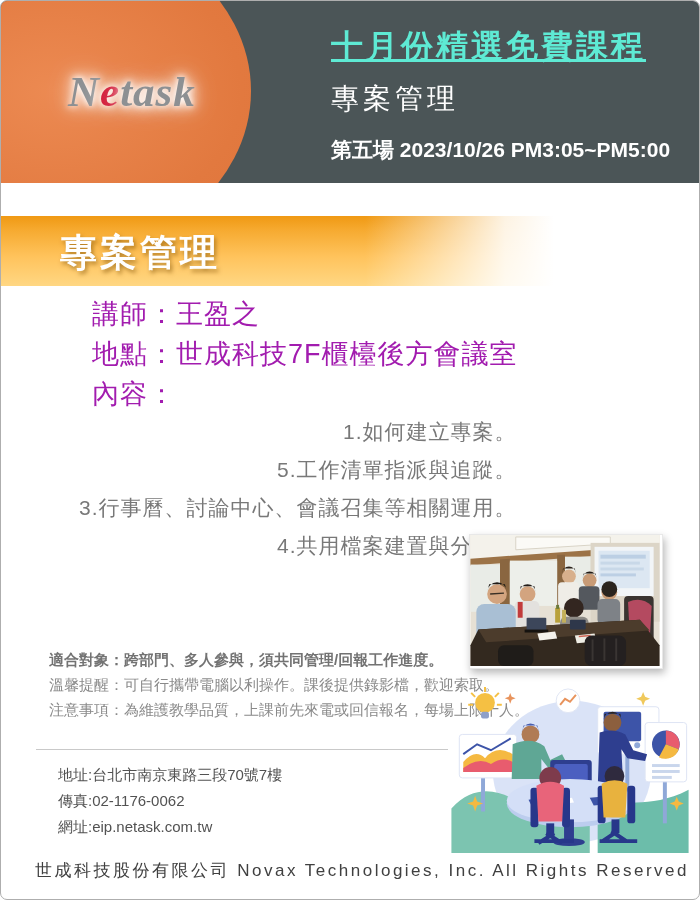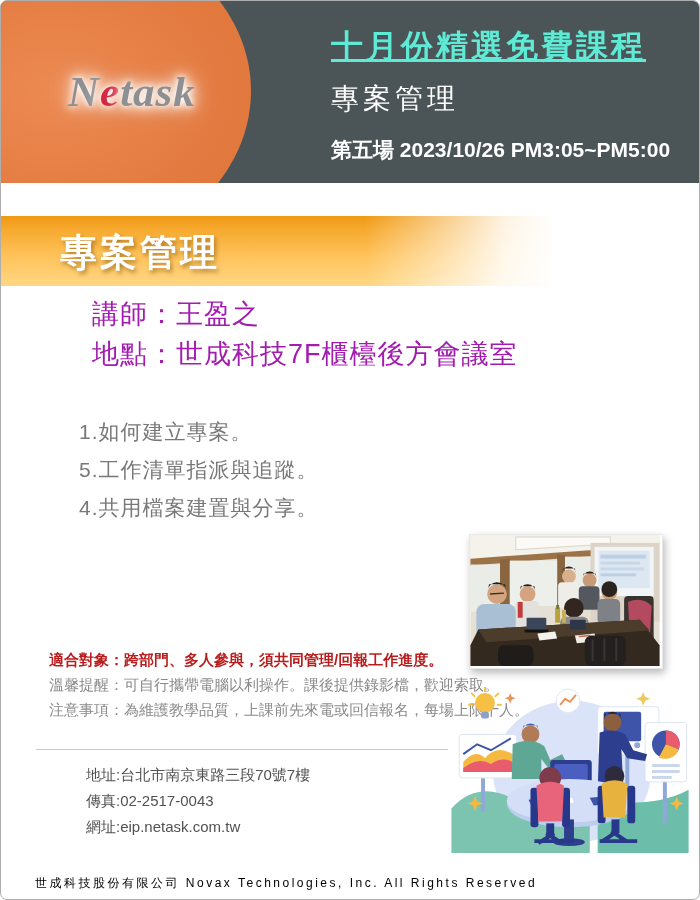--- a/index.html
+++ b/index.html
@@ -21,33 +21,33 @@
   .hline3{position:absolute;left:330px;top:135px;color:#fff;font-size:21px;font-weight:bold;}
   
   .banner{position:absolute;left:0;top:215px;width:700px;height:70px;
     background:
       linear-gradient(to right, rgba(255,255,255,0) 0%, rgba(255,255,255,0) 52%, rgba(255,255,255,.88) 72%, #fff 79%),
       linear-gradient(to bottom, #F09913 0%, #F6AA30 20%, #FFC35C 58%, #FFD783 100%);}
   .banner span{position:absolute;left:59px;top:12px;color:#fff;font-size:37px;font-weight:bold;letter-spacing:3px;
     text-shadow:2px 3px 4px rgba(120,75,0,.55);}
   
   .info{position:absolute;left:57px;top:293px;color:#a21caf;font-size:27px;line-height:40px;letter-spacing:1px;margin-left:34px;}
-  .list{position:absolute;left:78px;top:412px;color:#787878;font-size:21px;line-height:38px;letter-spacing:1px;}
+  .list{position:absolute;left:78px;top:412px;color:#787878;font-size:21px;line-height:38px;letter-spacing:1px;text-align:right;}
   
   .photo{position:absolute;left:468px;top:533px;width:192px;height:133px;background:#fff;
     box-shadow:2px 4px 8px rgba(0,0,0,.28);border:1px solid #e8e8e8;}
   .photo svg{display:block;}
   
-  .note-red{position:absolute;left:48px;top:650px;color:#b91c1c;font-size:15px;font-weight:bold;}
+  .note-red{position:absolute;left:48px;top:650px;color:#737373;font-size:15px;font-weight:bold;}
   .note1{position:absolute;left:48px;top:675px;color:#8a8a8a;font-size:15px;}
   .note2{position:absolute;left:48px;top:700px;color:#8a8a8a;font-size:15px;}
   
   .divider{position:absolute;left:35px;top:748px;width:412px;height:1px;background:#c9c9c9;}
-  .contact{position:absolute;left:57px;top:761px;color:#525252;font-size:15px;line-height:26px;margin-left:28px;}
-  .footer{position:absolute;left:34px;top:858px;color:#000000;font-size:12px;letter-spacing:2.5px;white-space:nowrap;margin-top:16px;}
+  .contact{position:absolute;left:57px;top:761px;color:#525252;font-size:15px;line-height:26px;}
+  .footer{position:absolute;left:34px;top:858px;color:#404040;font-size:17px;letter-spacing:2.5px;white-space:nowrap;}
   
   .illu{position:absolute;left:450px;top:684px;width:238px;height:168px;}
 </style>
 </head>
 <body>
 
 <div class="page">
 
   <div class="hdr">
     <div class="hdr-ellipse"></div>
@@ -57,25 +57,27 @@
     <div class="hline3">第五場 2023/10/26 PM3:05~PM5:00</div>
   </div>
 
   <div class="banner">
     <span>專案管理</span>
   </div>
 
   <div class="info">
     <div>講師：王盈之</div>
     <div>地點：世成科技7F櫃檯後方會議室</div>
+    <div>內容：</div>
   </div>
 
   <div class="list">
     <div>1.如何建立專案。</div>
     <div>5.工作清單指派與追蹤。</div>
+    <div>3.行事曆、討論中心、會議召集等相關運用。</div>
     <div>4.共用檔案建置與分享。</div>
   </div>
 
   <div class="photo">
     <svg width="190" height="131" viewBox="0 0 192 133" xmlns="http://www.w3.org/2000/svg">
       <rect width="192" height="133" fill="#E6E0D4"></rect>
       <polygon points="0,0 192,0 192,12 0,26" fill="#F4F2EB"></polygon>
       <polygon points="46,2 142,2 142,9 46,15" fill="#FBFAF6" stroke="#D8D3C6" stroke-width="1"></polygon>
       <polygon points="0,24 128,15 128,21 0,31" fill="#9C7347"></polygon>
       <polygon points="30,25 40,24 40,80 30,82" fill="#8A6640"></polygon>
@@ -137,21 +139,21 @@
     </svg>
   </div>
 
   <div class="note-red">適合對象：跨部門、多人參與，須共同管理/回報工作進度。</div>
   <div class="note1">溫馨提醒：可自行攜帶電腦以利操作。課後提供錄影檔，歡迎索取。</div>
   <div class="note2">注意事項：為維護教學品質，上課前先來電或回信報名，每場上限十人。</div>
 
   <div class="divider"></div>
   <div class="contact">
     <div>地址:台北市南京東路三段70號7樓</div>
-    <div>傳真:02-2517-0043</div>
+    <div>傳真:02-1176-0062</div>
     <div>網址:eip.netask.com.tw</div>
   </div>
 
   <div class="footer">世成科技股份有限公司 Novax Technologies, Inc. All Rights Reserved</div>
 
   <div class="illu">
     <svg width="238" height="168" viewBox="0 0 240 170" xmlns="http://www.w3.org/2000/svg">
 
       <ellipse cx="122" cy="88" rx="80" ry="72" fill="#CBD7F4" opacity="0.7"></ellipse>
       <path d="M0,125 C25,98 50,108 68,118 C90,102 115,112 140,120 L140,170 L0,170 Z" fill="#7CC4B0"></path>

